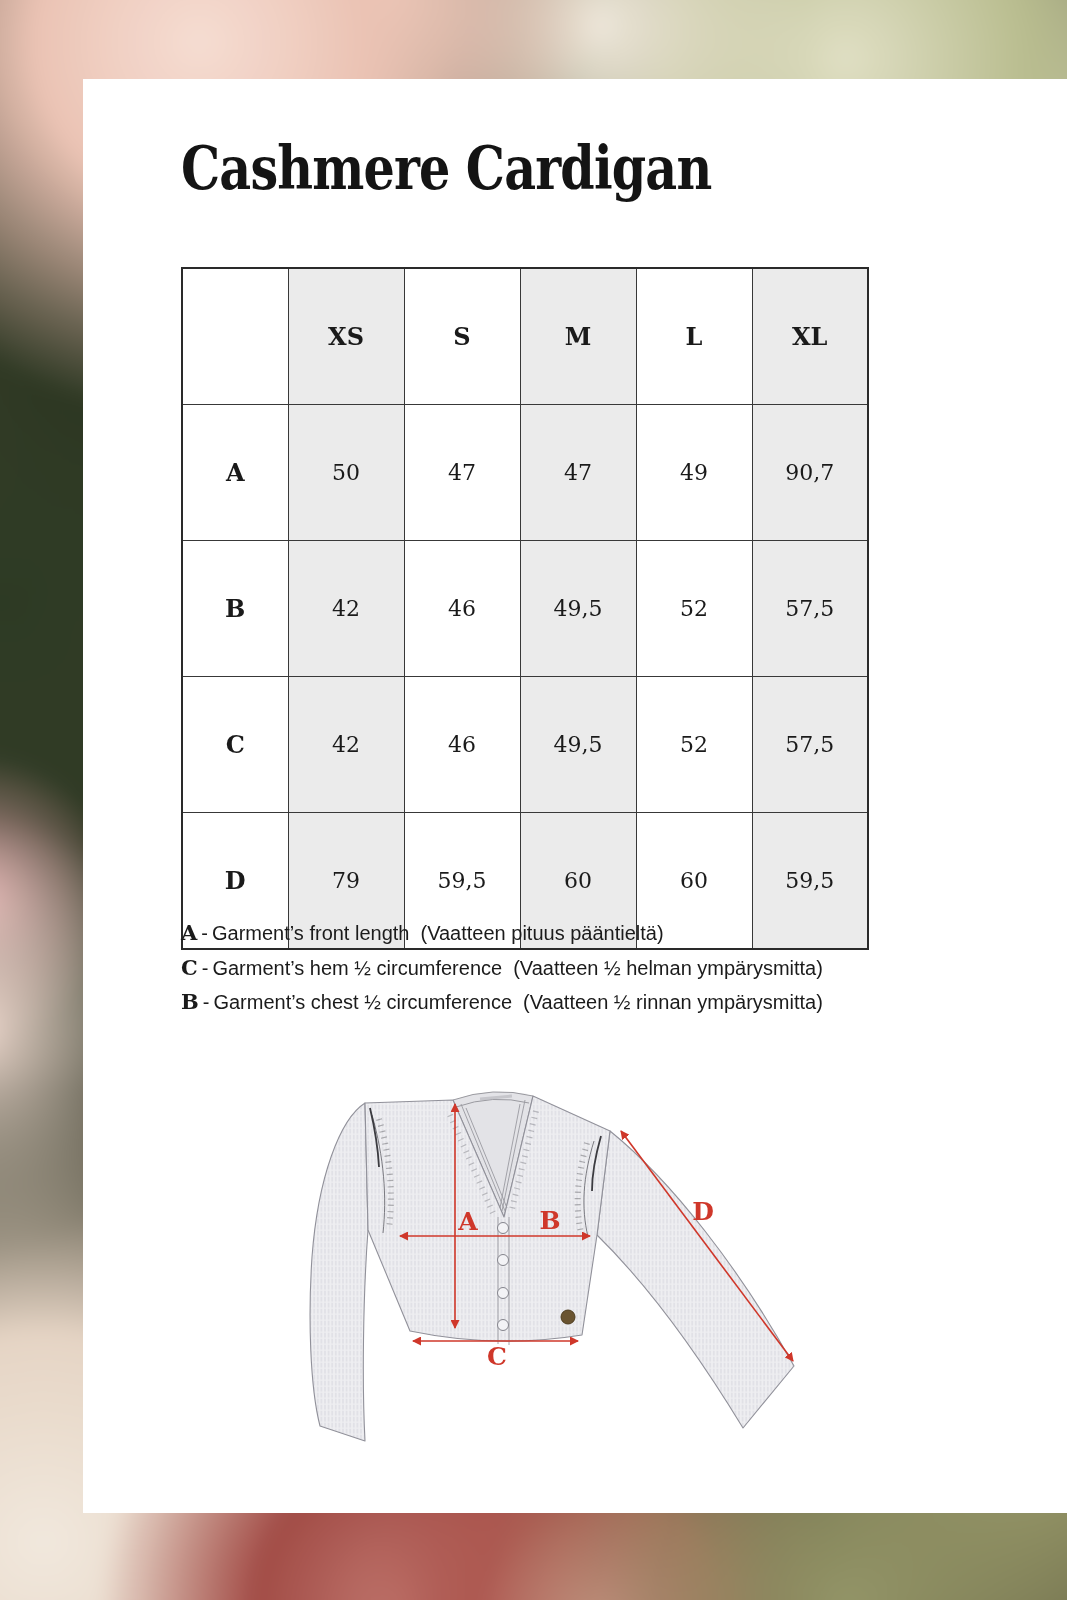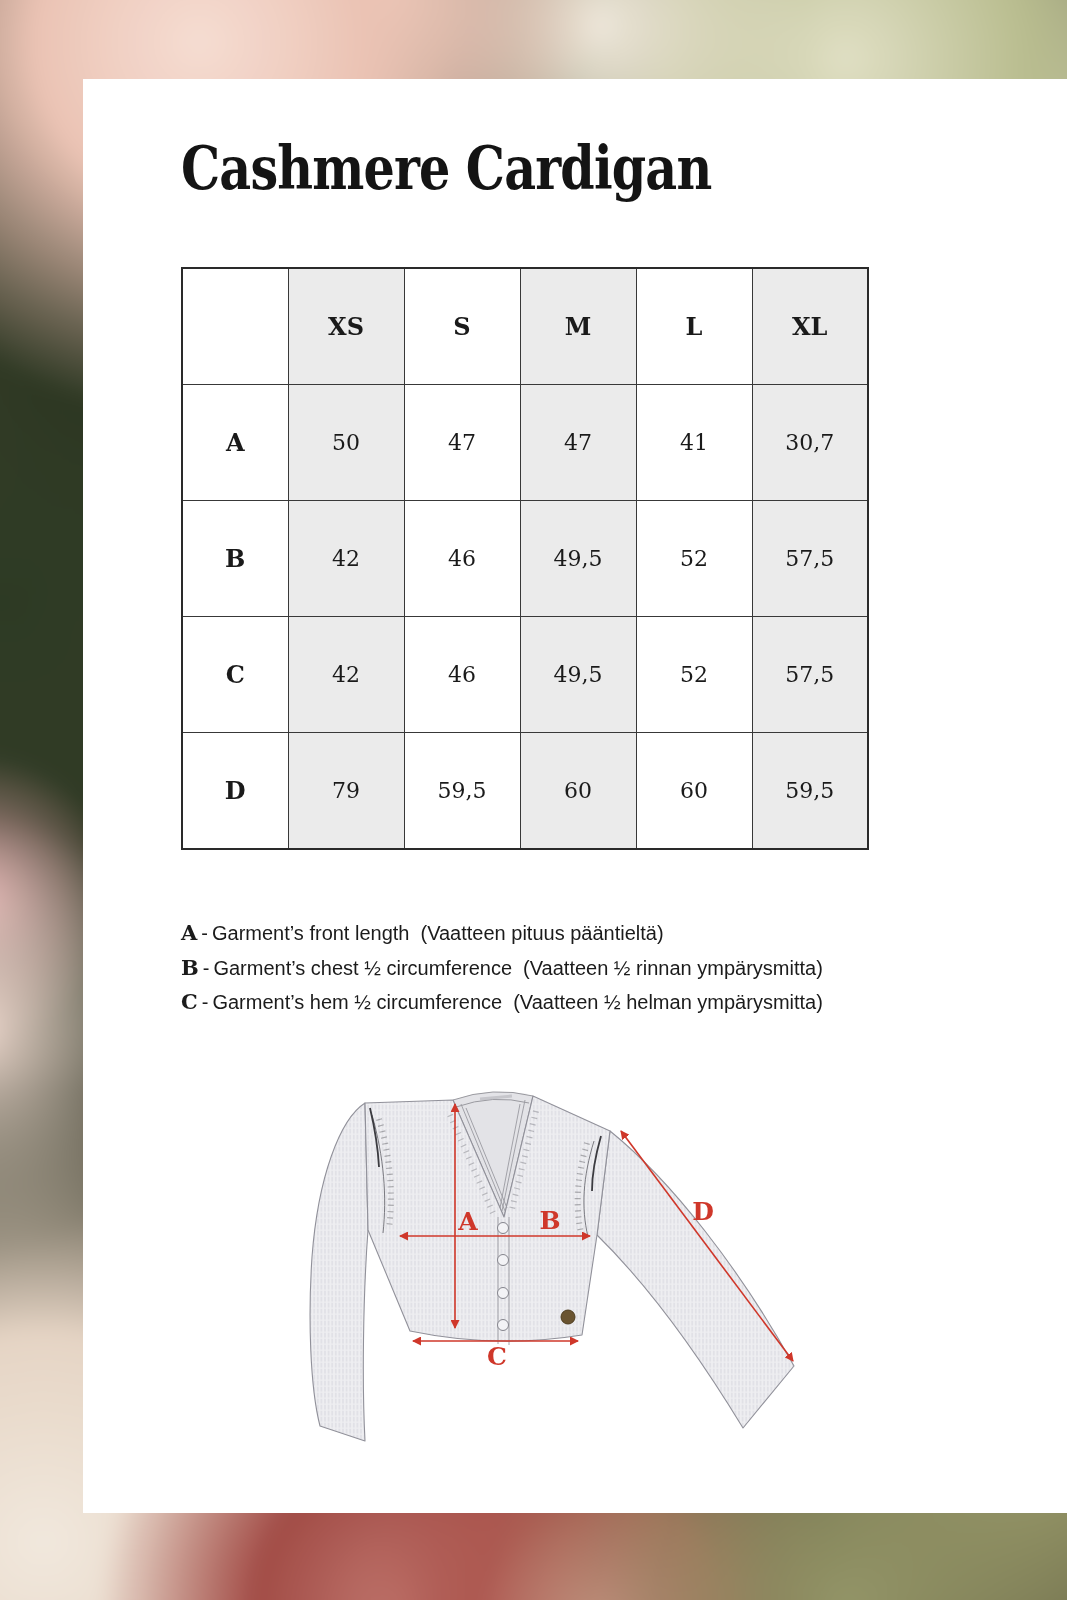--- a/index.html
+++ b/index.html
@@ -43,21 +43,21 @@
     letter-spacing:-1px;transform:scaleX(.82);transform-origin:left top;
     white-space:nowrap;
   }
   table.size{
     position:absolute;left:98px;top:188px;
     border-collapse:collapse;table-layout:fixed;width:686px;
     font-family:"DejaVu Serif","Liberation Serif",serif;color:#1a1a1a;
   }
   table.size td,table.size th{
     border:1.5px solid #383838;text-align:center;vertical-align:middle;
-    height:115px;padding:0;font-weight:normal;font-size:22px;background:#ffffff;
+    height:115px;padding:10px;font-weight:normal;font-size:22px;background:#ffffff;
   }
   table.size{border:2px solid #2a2a2a;}
   table.size .shade{background:#ebebeb;}
   table.size th.size-h{font-weight:bold;font-size:24px;}
   table.size th.rowlab{font-weight:bold;font-size:24px;}
   .legend{
     position:absolute;left:98px;top:837px;width:760px;color:#1b1b1b;
   }
   .legend .line{font-size:20px;line-height:33.5px;white-space:nowrap;}
   .legend .l-letter{
@@ -99,22 +99,22 @@
         <th class="size-h">S</th>
         <th class="size-h shade">M</th>
         <th class="size-h">L</th>
         <th class="size-h shade">XL</th>
       </tr>
       <tr>
         <th class="rowlab">A</th>
         <td class="shade">50</td>
         <td>47</td>
         <td class="shade">47</td>
-        <td>41</td>
-        <td class="shade">30,7</td>
+        <td>49</td>
+        <td class="shade">90,7</td>
       </tr>
       <tr>
         <th class="rowlab">B</th>
         <td class="shade">42</td>
         <td>46</td>
         <td class="shade">49,5</td>
         <td>52</td>
         <td class="shade">57,5</td>
       </tr>
       <tr>
@@ -134,24 +134,24 @@
         <td class="shade">59,5</td>
       </tr>
     </tbody>
   </table>
 
   <div class="legend">
     <div class="line">
       <span class="l-letter">A</span><span class="l-dash">-</span><span class="l-en">Garment’s front length</span><span class="l-fi">(Vaatteen pituus pääntieltä)</span>
     </div>
     <div class="line">
-      <span class="l-letter">B</span><span class="l-dash">-</span><span class="l-en">Garment’s chest ½ circumference</span><span class="l-fi">(Vaatteen ½ rinnan ympärysmitta)</span>
+      <span class="l-letter">C</span><span class="l-dash">-</span><span class="l-en">Garment’s hem ½ circumference</span><span class="l-fi">(Vaatteen ½ helman ympärysmitta)</span>
     </div>
     <div class="line">
-      <span class="l-letter">C</span><span class="l-dash">-</span><span class="l-en">Garment’s hem ½ circumference</span><span class="l-fi">(Vaatteen ½ helman ympärysmitta)</span>
+      <span class="l-letter">B</span><span class="l-dash">-</span><span class="l-en">Garment’s chest ½ circumference</span><span class="l-fi">(Vaatteen ½ rinnan ympärysmitta)</span>
     </div>
   </div>
 
   <svg class="diagram" viewBox="0 0 520 400" xmlns="http://www.w3.org/2000/svg">
     <defs>
       <pattern id="rib" width="3.6" height="6" patternUnits="userSpaceOnUse">
         <rect width="3.6" height="6" fill="#eeeef1"></rect>
         <path d="M1.8 0 V6" stroke="#d3d3da" stroke-width="0.9" stroke-dasharray="2.6 1.1"></path>
       </pattern>
       <marker id="arr" markerWidth="9" markerHeight="9" refX="8" refY="4.5" orient="auto-start-reverse" markerUnits="userSpaceOnUse">

